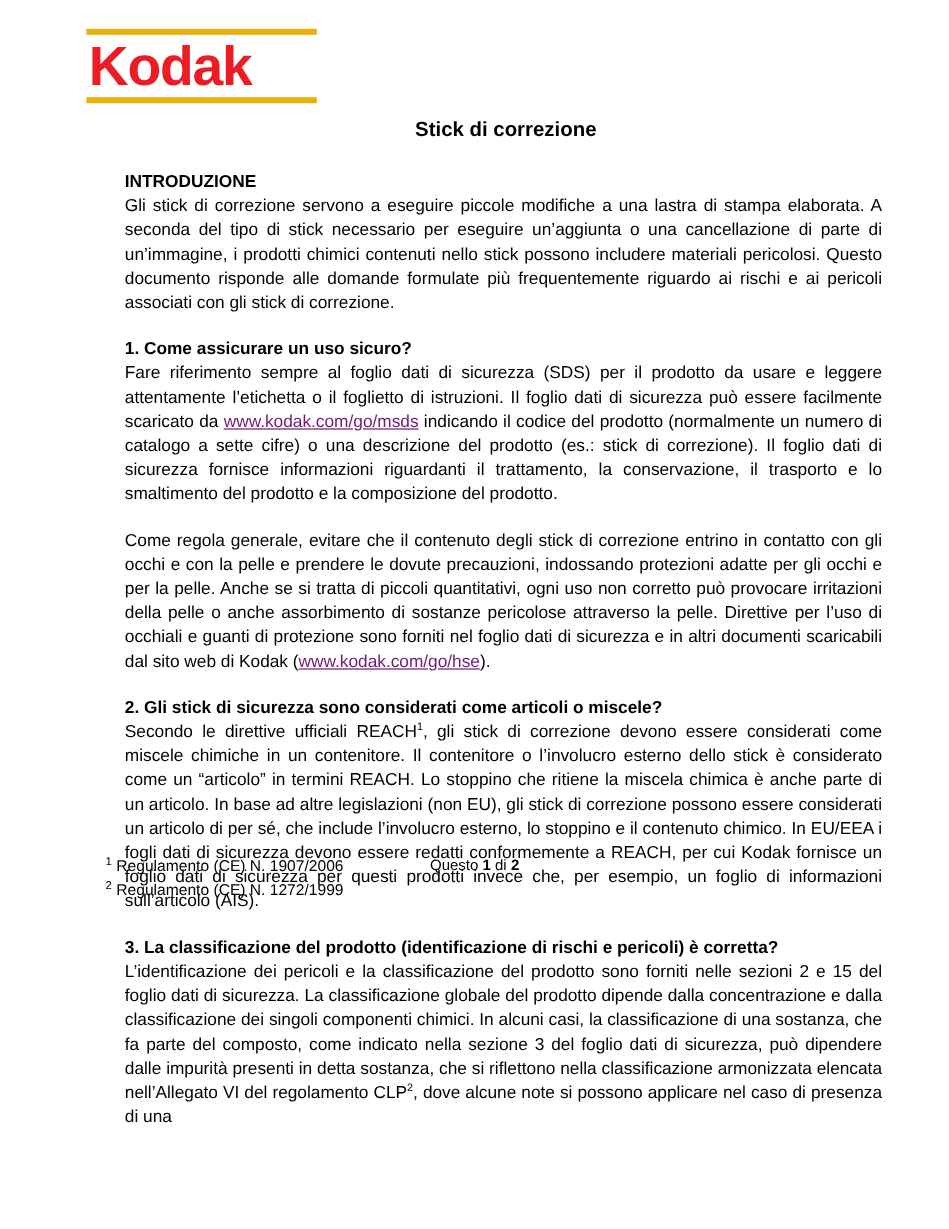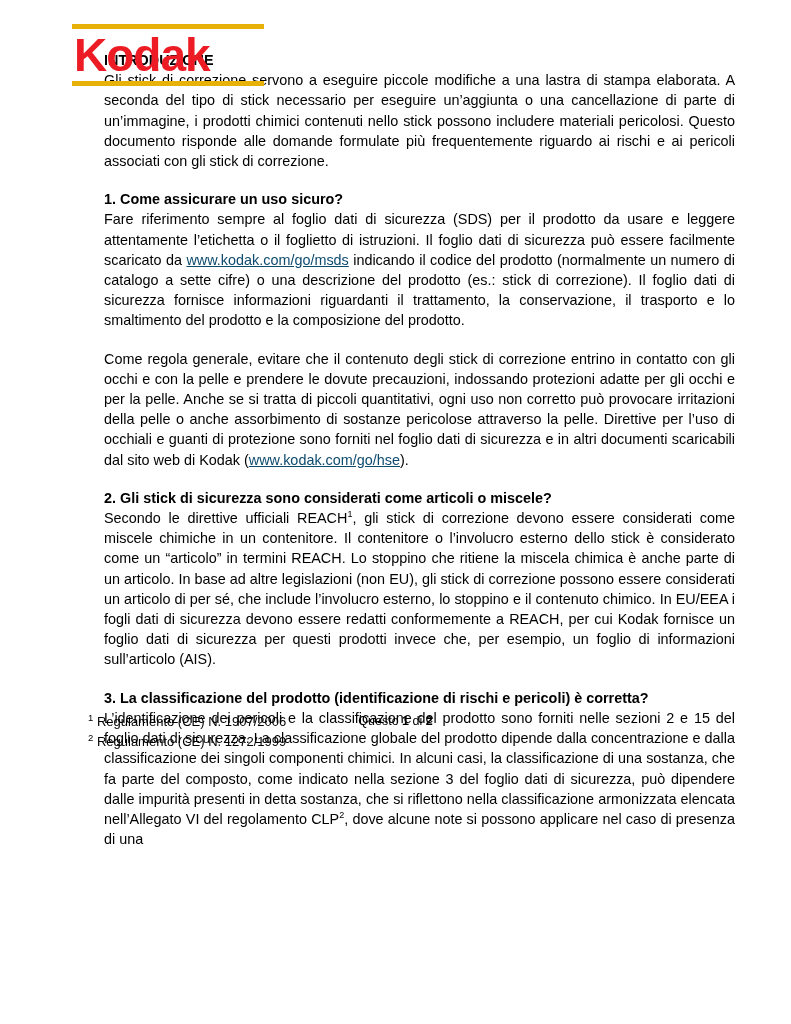--- a/index.html
+++ b/index.html
@@ -70,21 +70,21 @@
     height: 18px;
   }
   .bold {
     font-weight: bold;
   }
   .heading {
     font-weight: bold;
     display: block;
   }
   a.link {
-    color: #0c4a6e;
+    color: #701a75;
     text-decoration: underline;
   }
   sup {
     font-size: 9px;
     vertical-align: super;
     line-height: 0;
   }
   
   .footer {
     position: absolute;
@@ -114,20 +114,21 @@
 <body>
 
 <div class="page">
 
   <div class="logo-block">
     <div class="logo-bar-top"></div>
     <div class="logo-word">Kodak</div>
     <div class="logo-bar-bottom"></div>
   </div>
 
+  <h1 class="doc-title">Stick di correzione</h1>
 
   <div class="content">
 
     <p>
       <span class="heading">INTRODUZIONE</span><span>Gli stick di correzione servono a eseguire piccole modifiche a una lastra di stampa elaborata. A seconda del tipo di stick necessario per eseguire un’aggiunta o una cancellazione di parte di un’immagine, i prodotti chimici contenuti nello stick possono includere materiali pericolosi. Questo documento risponde alle domande formulate più frequentemente riguardo ai rischi e ai pericoli associati con gli stick di correzione.</span>
     </p>
 
     <div class="para-gap"></div>
 
     <p>

